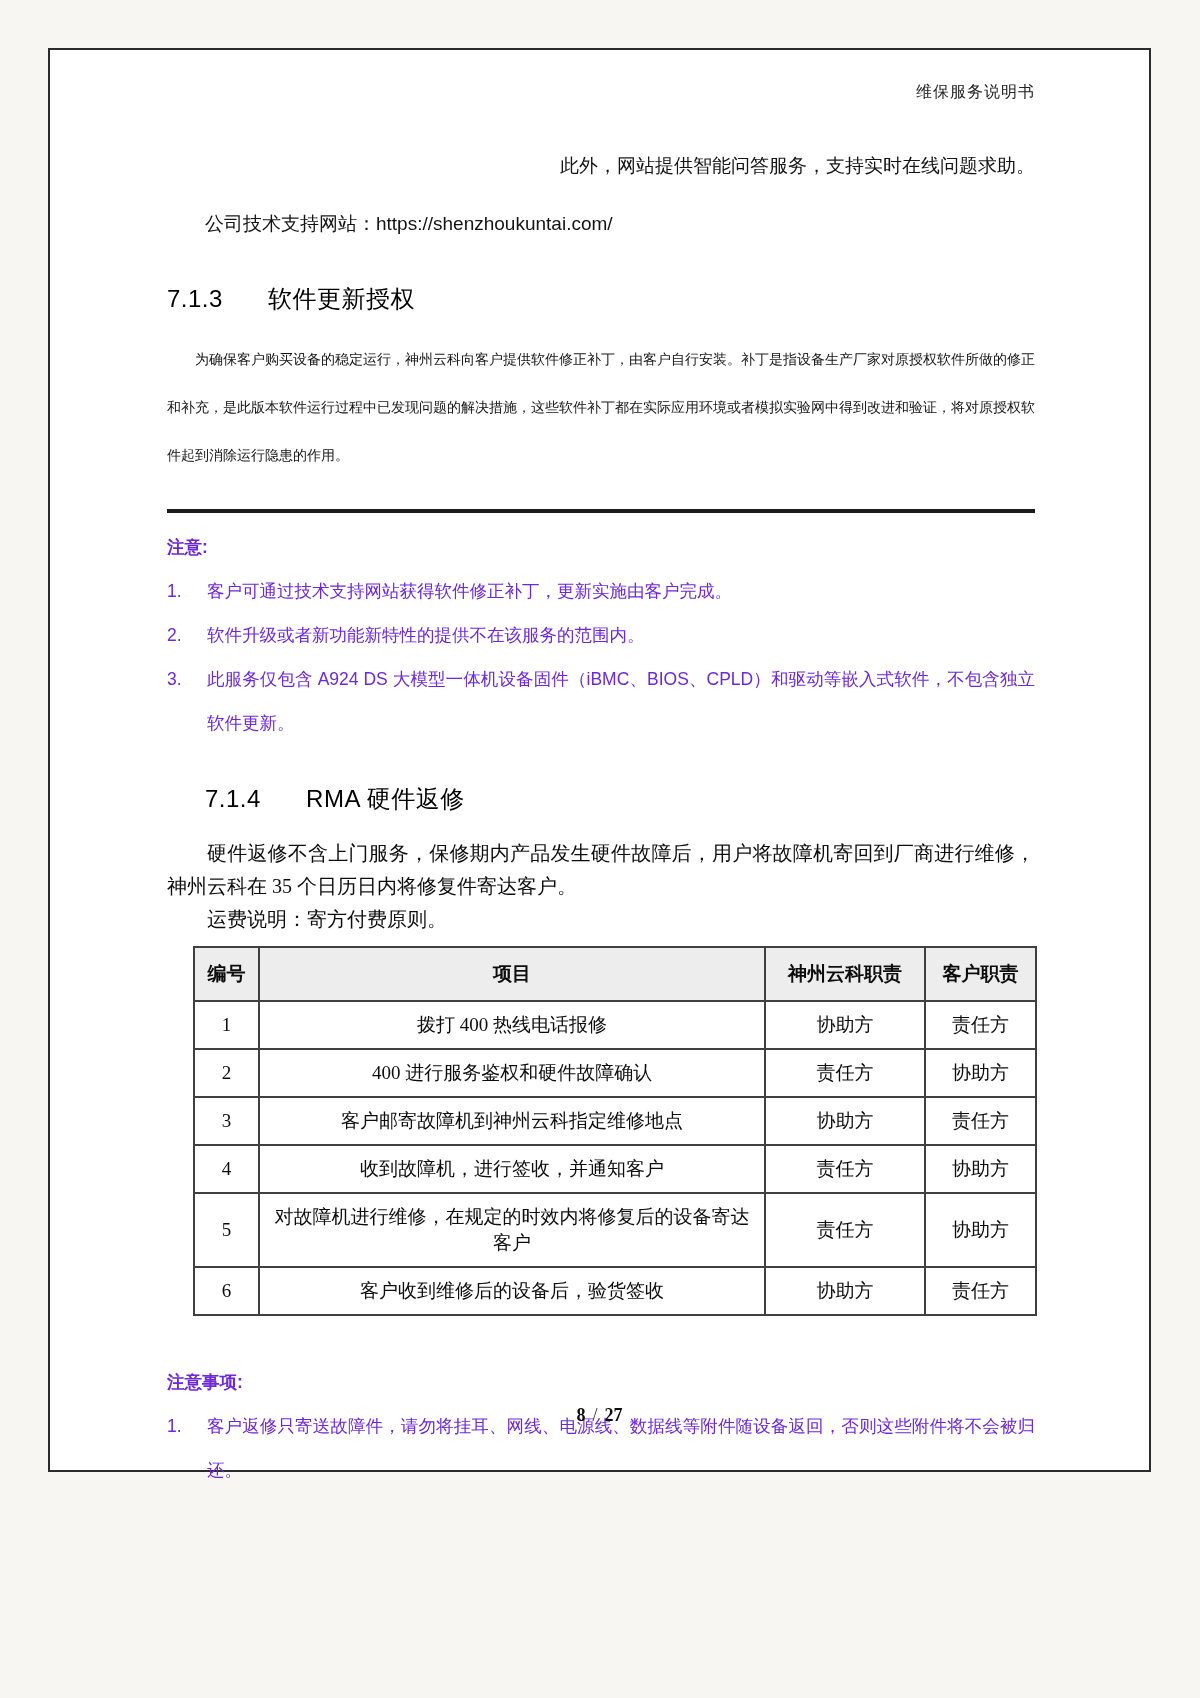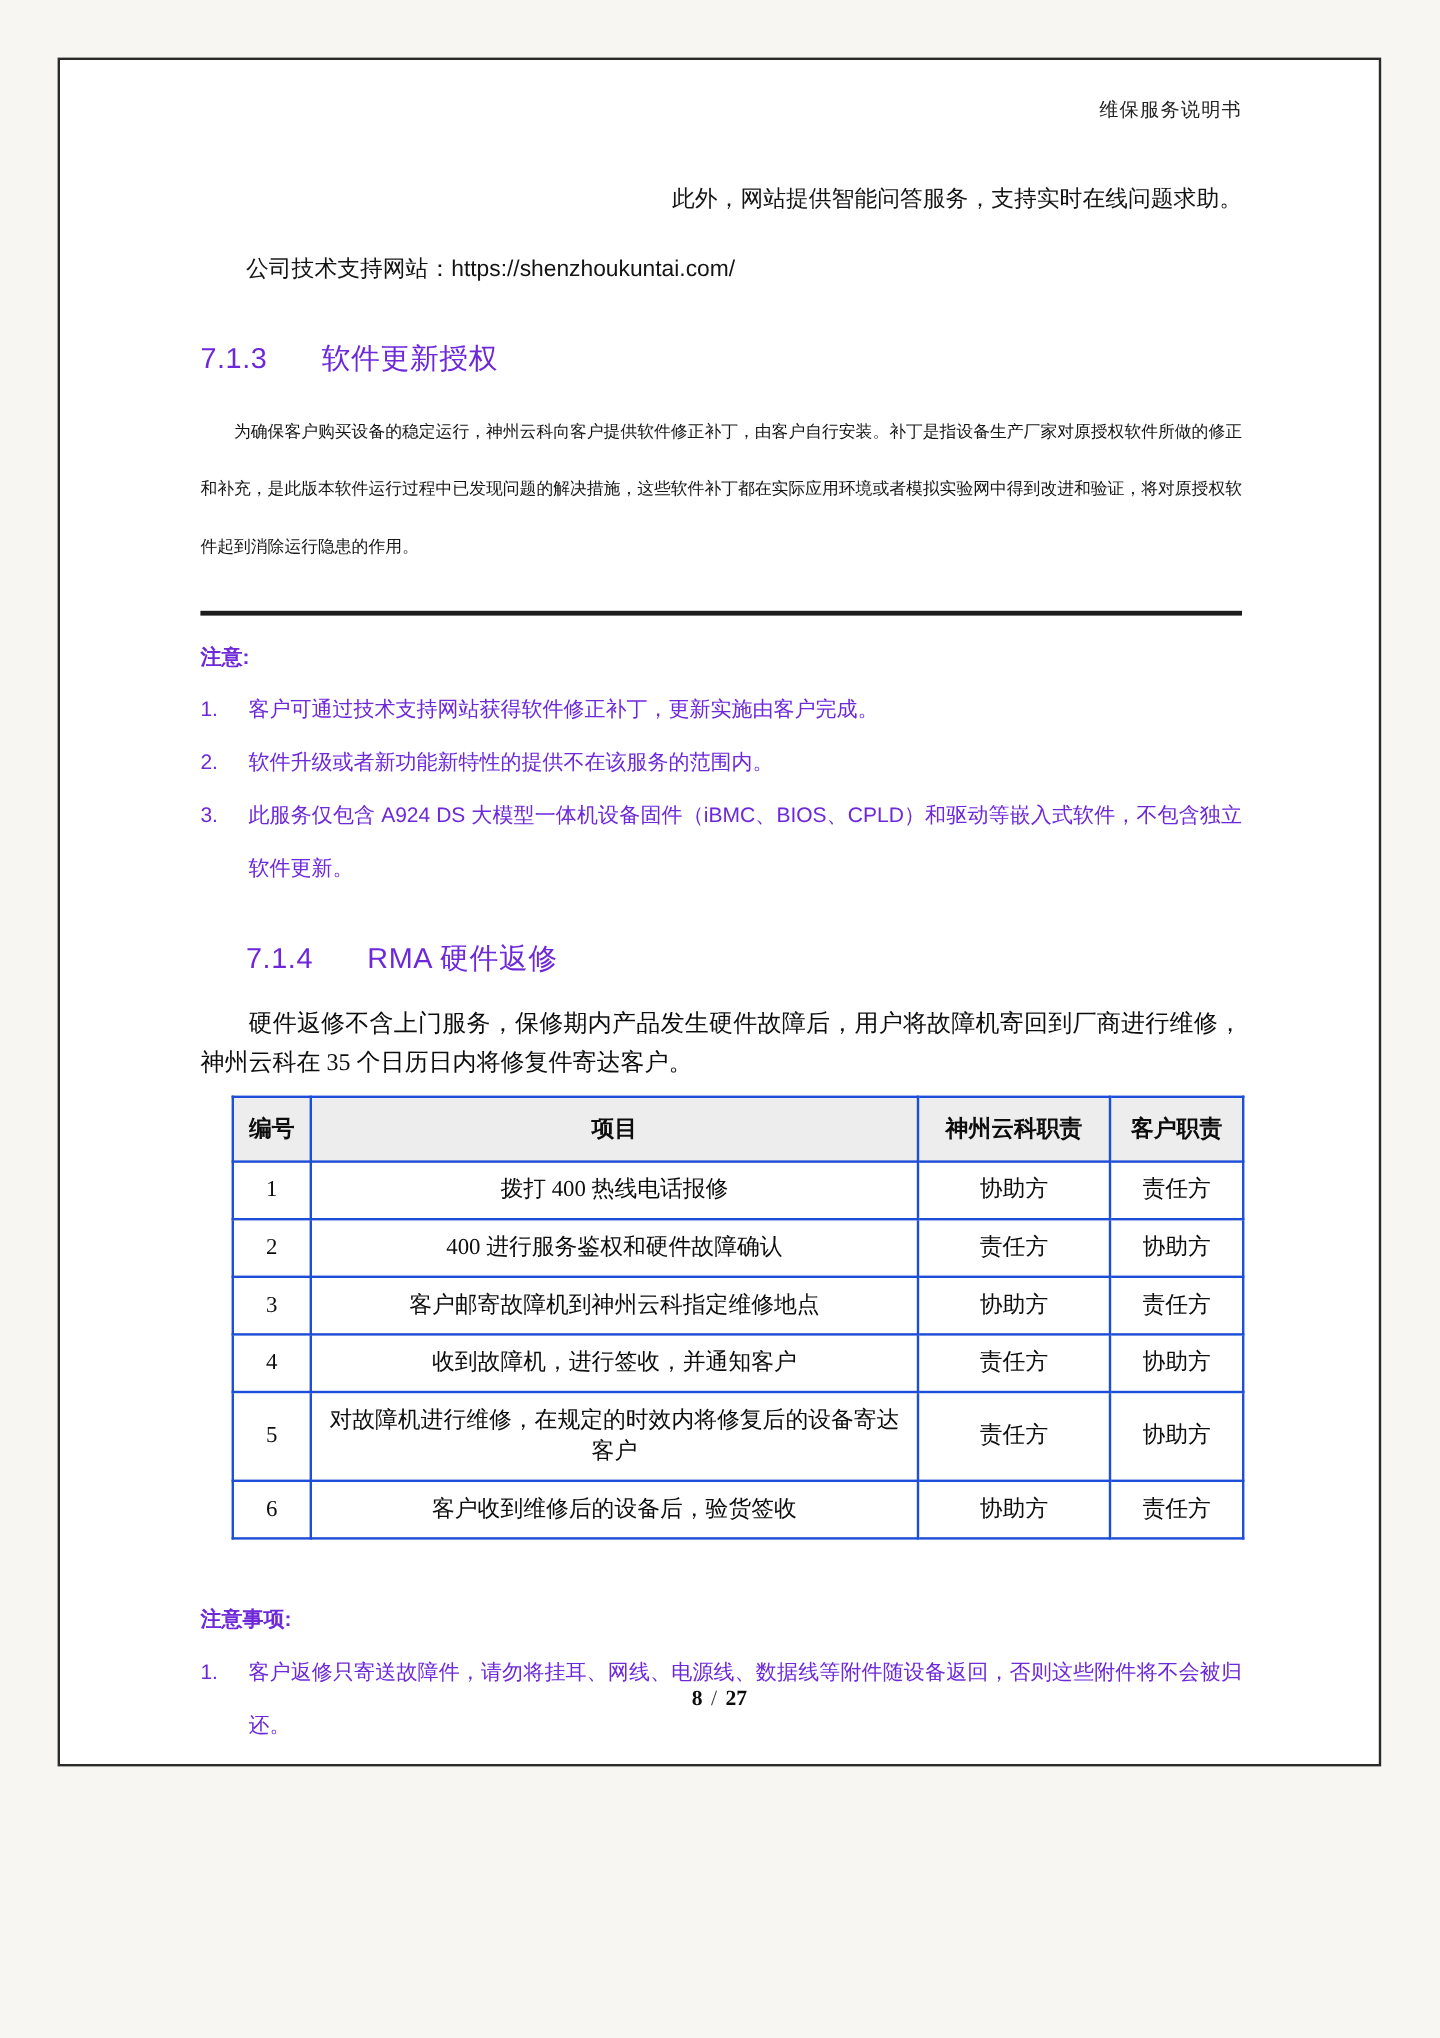--- a/index.html
+++ b/index.html
@@ -27,21 +27,21 @@
     font-family:"Liberation Serif", serif;
     font-size:16px;
     color:#222;
     letter-spacing:1px;
   }
   .intro{font-size:19px;margin:0;color:#141414;}
   .intro.first{margin-top:50px;text-align:right;}
   .intro.secondline{margin-top:32px;}
   .indent{text-indent:2em;}
   .sec-heading{
-    font-size:24px;font-weight:500;color:#6d28d9;
+    font-size:24px;font-weight:500;color:#000000;
     margin:46px 0 0 0;letter-spacing:0.5px;
   }
   .sec-heading .sec-num{margin-right:38px;}
   .body-just{
     font-size:14px;line-height:48px;color:#141414;
     text-align:justify;text-indent:2em;margin:20px 0 0 0;
   }
   .rule{height:4px;background:#1c1c1c;margin-top:30px;}
   .note-block{font-size:17.5px;line-height:44px;margin-top:12px;color:#6d28d9;}
   .note-label{font-weight:bold;}
@@ -56,21 +56,21 @@
   .serif-p{margin:0;text-align:justify;}
   table.rma{
     border-collapse:collapse;
     margin:10px 0 0 26px;
     width:842px;
     font-family:"Liberation Serif", serif;
     font-size:19px;
     color:#0d0d0d;
     table-layout:fixed;
   }
-  table.rma th, table.rma td{border:2px solid #1d4ed8;vertical-align:middle;}
+  table.rma th, table.rma td{border:2px solid #404040;vertical-align:middle;}
   table.rma th{
     background:#ededed;font-weight:bold;
     height:52px;padding:0 6px;text-align:center;
   }
   table.rma td{padding:10px 8px;line-height:26px;text-align:center;}
   table.rma td.item{text-align:center;padding-left:13px;padding-right:13px;}
   .col-no{width:65px;}
   .col-item{width:506px;}
   .col-vendor{width:160px;}
   .col-cust{width:111px;}
@@ -124,20 +124,21 @@
         </div>
     </div>
 
     <h3 class="sec-heading second">
       <span class="sec-num">7.1.4</span>
       <span class="sec-title">RMA 硬件返修</span>
     </h3>
 
     <div class="serif-block">
       <p class="serif-p indent">硬件返修不含上门服务，保修期内产品发生硬件故障后，用户将故障机寄回到厂商进行维修，神州云科在 35 个日历日内将修复件寄达客户。</p>
+      <p class="serif-p indent">运费说明：寄方付费原则。</p>
     </div>
 
     <table class="rma" id="rma-table">
       <colgroup>
         <col class="col-no">
           <col class="col-item">
           <col class="col-vendor">
           <col class="col-cust">
       </colgroup>
       <thead>

